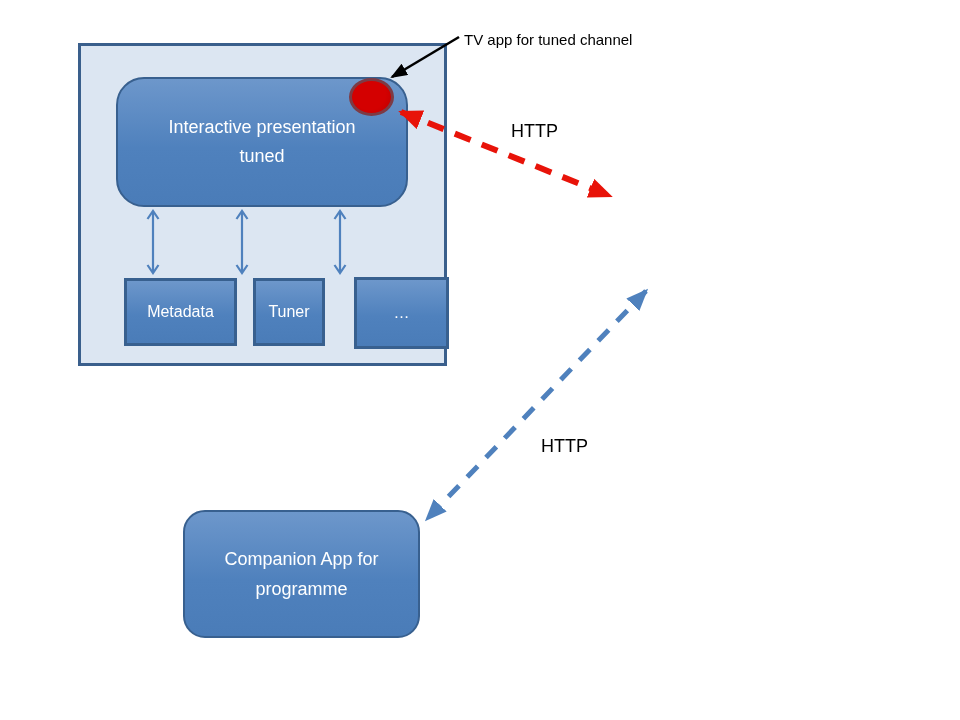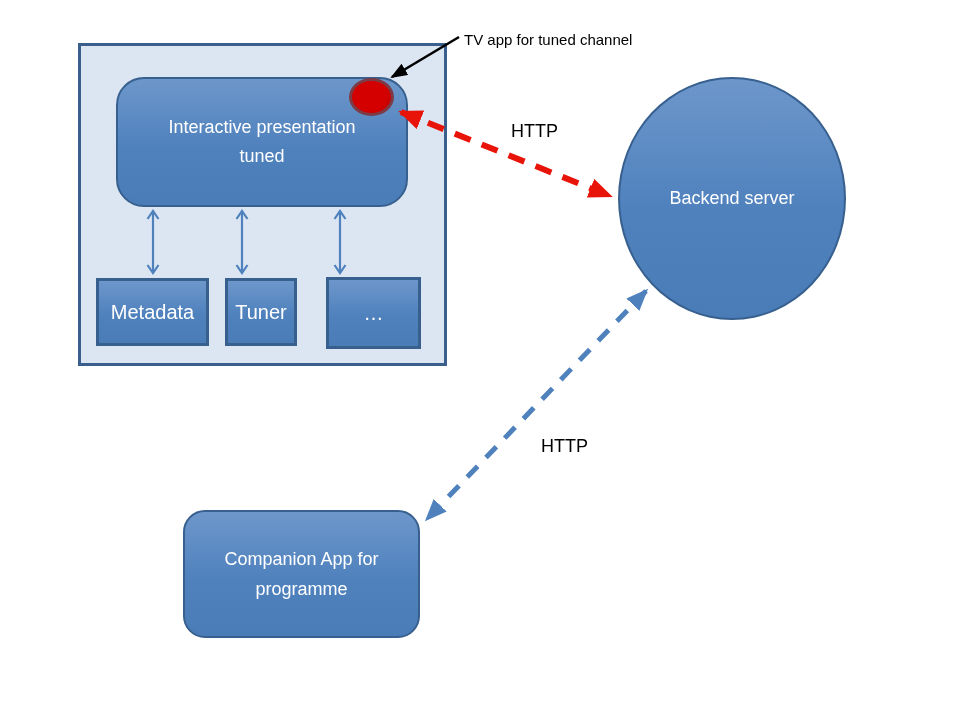--- a/index.html
+++ b/index.html
@@ -22,21 +22,21 @@
     text-align: center;
   }
 
   .layer-box {
     position: absolute; left: 116px; top: 77px; width: 292px; height: 130px;
     border-radius: 28px; font-size: 18px; line-height: 29px; padding: 0 28px;
   }
 
   .module-box {
     position: absolute; top: 278px; height: 68px;
-    border-width: 3px; font-size: 20px;
+    border-width: 3px; font-size: 16px; margin-left: 28px;
   }
   .module-metadata { left: 96px;  width: 113px; }
   .module-tuner    { left: 225px; width: 72px;  }
   .module-dots     { left: 326px; width: 95px;  height: 72px; top: 277px; }
 
   .backend-circle {
     position: absolute; left: 618px; top: 77px; width: 228px; height: 243px;
     border-radius: 50%; font-size: 18px; line-height: 31px; padding: 0 48px;
   }
 
@@ -80,23 +80,20 @@
   </div>
   <div class="blue-shape module-box module-tuner">
     <span>Tuner</span>
   </div>
   <div class="blue-shape module-box module-dots">
     <span>…</span>
   </div>
 
   <div class="tv-app-dot"></div>
 
-  <div class="blue-shape backend-circle">
-    <span>Backend server</span>
-  </div>
 
   <div class="blue-shape companion-box">
     <span>Companion App for programme</span>
   </div>
 
   <div class="annotation annotation-tv">TV app for tuned channel</div>
   <div class="annotation annotation-http-top">HTTP</div>
   <div class="annotation annotation-http-bottom">HTTP</div>
 
   <svg class="overlay" viewBox="0 0 960 720">

